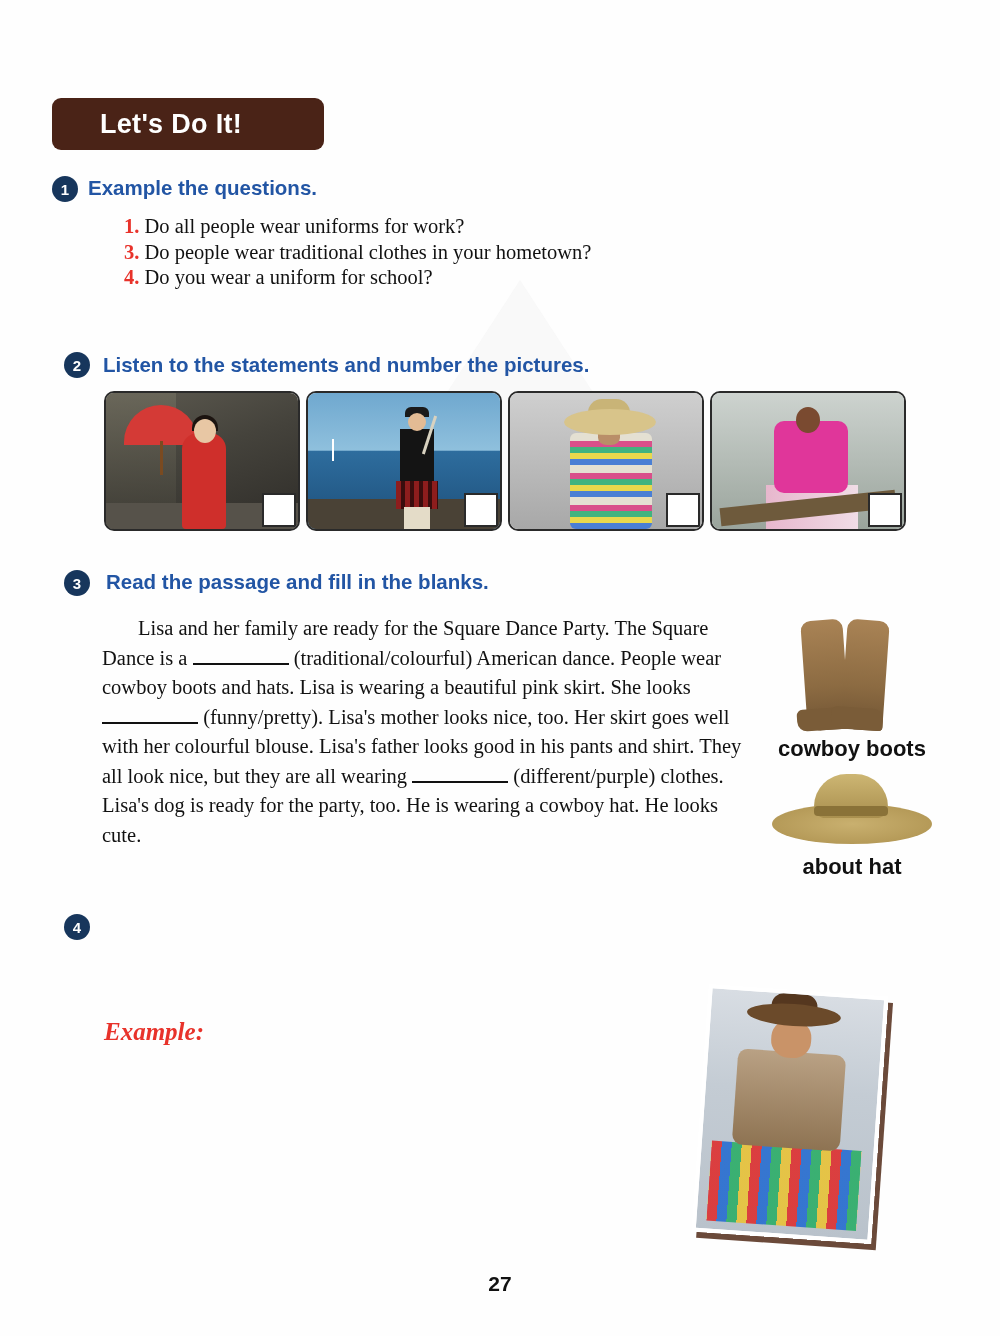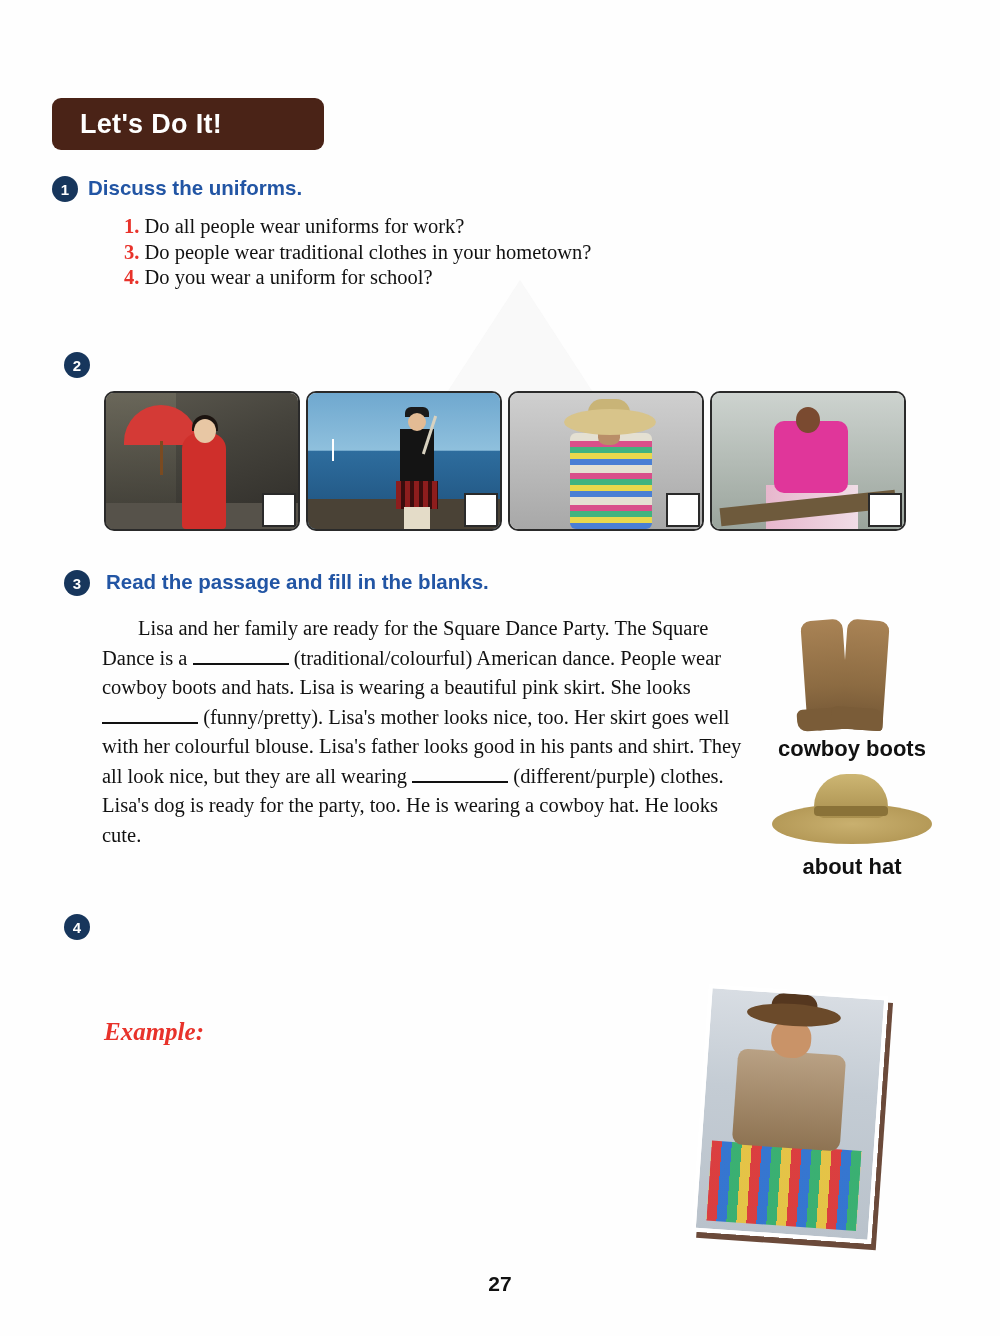--- a/index.html
+++ b/index.html
@@ -53,21 +53,21 @@
   .banner {
     position: absolute;
     left: 52px;
     top: 98px;
     width: 272px;
     height: 52px;
     background: #4a2317;
     border-radius: 9px;
     display: flex;
     align-items: center;
-    padding-left: 28px;
+    padding-left: 48px;
     box-sizing: border-box;
   }
   .banner-text {
     color: #ffffff;
     font-family: "Liberation Sans", sans-serif;
     font-weight: bold;
     font-size: 27px;
     letter-spacing: 0.3px;
   }
 
@@ -409,37 +409,38 @@
   <div class="watermark">
     <div class="wm-tri"></div>
     <div class="wm-text"></div>
   </div>
 
   <div class="banner">
     <span class="banner-text">Let's Do It!</span>
   </div>
 
   <div class="num-badge" id="badge1">1</div>
-  <div class="sec-title" id="title1">Discuss the uniforms.</div>
+  <div class="sec-title" id="title1">Example the questions.</div>
   <div class="q-list">
     <div class="q-item">
       <span class="q-num">1.</span>
       <span>Do all people wear uniforms for work?</span>
     </div>
     <div class="q-item">
       <span class="q-num">3.</span>
       <span>Do people wear traditional clothes in your hometown?</span>
     </div>
     <div class="q-item">
       <span class="q-num">4.</span>
       <span>Do you wear a uniform for school?</span>
     </div>
   </div>
 
   <div class="num-badge" id="badge2">2</div>
+  <div class="sec-title" id="title2">Listen to the statements and number the pictures.</div>
 
   <div class="photo-row">
     <div class="photo-card">
       <div class="photo-inner pic1">
         <div class="wall"></div>
         <div class="floor"></div>
         <div class="umbrella"></div>
         <div class="umbrella-stick"></div>
         <div class="body"></div>
         <div class="hair"></div>

